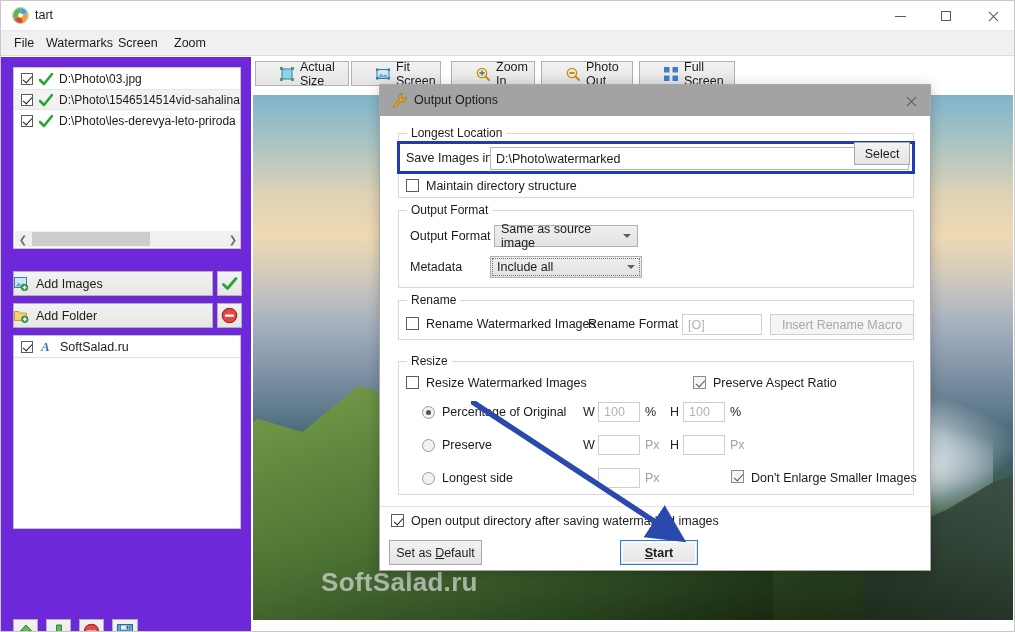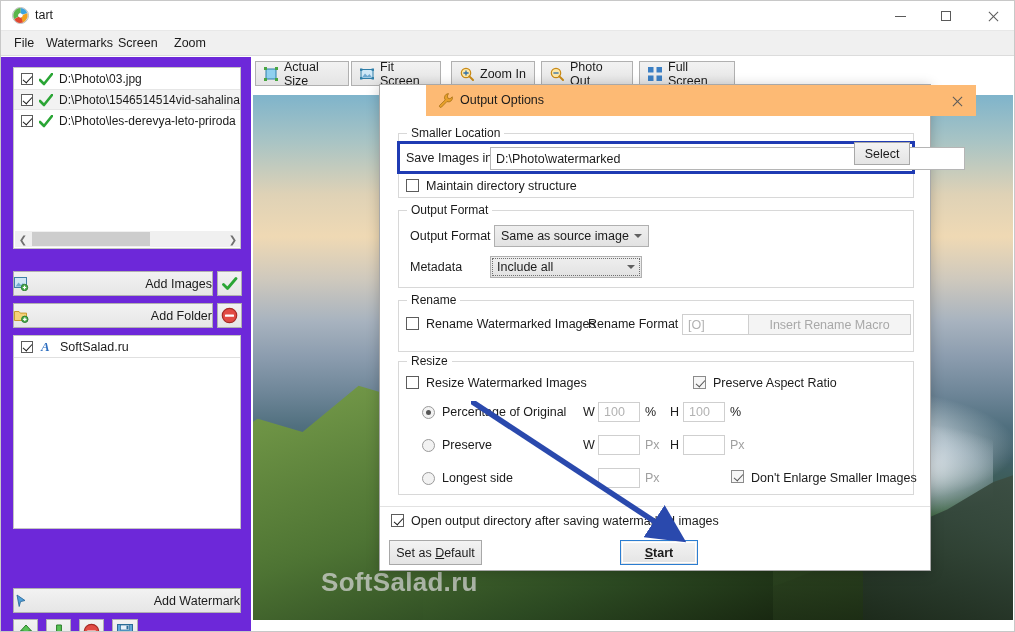--- a/index.html
+++ b/index.html
@@ -103,21 +103,21 @@
   }
   .hs-thumb {
     position: absolute; left: 17px; top: 1px; width: 118px; height: 14px;
     background: #cdcdcd; cursor: default;
   }
 
   .btn {
     background: linear-gradient(#f2f2f2, #e6e6e6);
     border: 1px solid #b0b0b0;
     font-size: 12.5px; color: #1b1b1b;
-    display: flex; align-items: center; justify-content: space-between;
+    display: flex; align-items: center; justify-content: flex-start;
     cursor: default; user-select: none;
   }
   .btn-wide { position: absolute; left: 12px; width: 200px; height: 25px; }
   .sq-btn {
     position: absolute; width: 25px; height: 25px;
     background: linear-gradient(#f2f2f2, #e6e6e6);
     border: 1px solid #b0b0b0;
     display: flex; align-items: center; justify-content: center;
     cursor: default;
   }
@@ -139,21 +139,21 @@
     background: #ffffff;
   }
   .toolbar {
     position: absolute; left: 0; top: 0; width: 765px; height: 34px;
     background: #ffffff;
   }
   .tb-btn {
     position: absolute; top: 4px; height: 25px;
     background: linear-gradient(#f2f2f2, #e4e4e4);
     border: 1px solid #b0b0b0;
-    display: flex; align-items: center; padding: 0 8px;
+    display: flex; align-items: center; padding: 0 24px;
     font-size: 12.5px; color: #1b1b1b; cursor: default; user-select: none;
   }
   .tb-btn .ti { margin-right: 6px; display: inline-flex; }
 
   .photo {
     position: absolute; left: 2px; top: 38px; width: 760px; height: 525px;
     overflow: hidden;
     background:
       linear-gradient(#7fb4cb 0%, #a9c4c4 9%, #dfd2b6 19%, #efd9b4 27%,
                       #cfc9bd 35%, #a8b3bf 43%, #8b9cae 50%, #6d8597 57%,
@@ -196,22 +196,21 @@
 
   
   .dialog {
     position: absolute; left: 378px; top: 83px; width: 552px; height: 487px;
     background: #ffffff;
     border: 1px solid #a8a8a8;
     box-shadow: 0 2px 12px rgba(0,0,0,0.22);
   }
   .dlg-title {
     position: absolute; left: 0; top: 0; width: 550px; height: 31px;
-    background: #fdba74;
-    margin-left: 46px;
+    background: #a3a3a3;
   }
   .dlg-icon { position: absolute; left: 12px; top: 8px; width: 16px; height: 15px; }
   .dlg-title-text {
     position: absolute; left: 34px; top: 8px;
     font-size: 12.5px; color: #1b1b1b;
   }
   .dlg-close {
     position: absolute; right: 6px; top: 4px; width: 28px; height: 24px;
     display: flex; align-items: center; justify-content: center; cursor: default;
   }
@@ -411,28 +410,20 @@
         <span class="cb checked"></span>
         <span style="margin-left:7px;display:inline-flex">
           <svg width="13" height="13" viewBox="0 0 13 13">
             <text x="1" y="11" font-family="Liberation Serif, serif" font-style="italic" font-weight="bold" font-size="13" fill="#2f6fc0">A</text>
           </svg>
         </span>
         <span class="wm-label">SoftSalad.ru</span>
       </div>
     </div>
 
-    <div class="btn" style="position:absolute;left:12px;top:531px;width:228px;height:25px">
-      <span class="btn-ico">
-        <svg width="14" height="14" viewBox="0 0 14 14">
-          <path d="M3 1 L11 6.5 L6.5 7.6 L5.2 12.5 Z" fill="#4f9fd8" stroke="#2c6b9c" stroke-width="0.9" stroke-linejoin="round"></path>
-        </svg>
-      </span>
-      <span>Add Watermark</span>
-    </div>
 
     <div class="sq-btn" style="left:12px; top:562px">
       <svg width="14" height="16" viewBox="0 0 14 16">
         <path d="M7 1 L12.5 7 L9.4 7 L9.4 15 L4.6 15 L4.6 7 L1.5 7 Z" fill="#58c254" stroke="#2b7d2b" stroke-width="1"></path>
       </svg>
     </div>
     <div class="sq-btn" style="left:45px; top:562px">
       <svg width="14" height="16" viewBox="0 0 14 16">
         <path d="M7 15 L12.5 9 L9.4 9 L9.4 1 L4.6 1 L4.6 9 L1.5 9 Z" fill="#58c254" stroke="#2b7d2b" stroke-width="1"></path>
       </svg>
@@ -534,57 +525,57 @@
           <path d="M10.5 0.6 a4 4 0 0 0 -3.3 6.3 L1.6 12.4 a1.3 1.3 0 0 0 1.8 1.8 l5.5 -5.6 a4 4 0 0 0 5.4 -4.8 L12 5.8 l-2.1 -0.6 L9.3 3 Z" fill="#e8a02a" stroke="#9c6a10" stroke-width="0.7" stroke-linejoin="round"></path>
         </svg>
       </span>
       <span class="dlg-title-text">Output Options</span>
       <div class="dlg-close">
         <span class="gl-close"></span>
       </div>
     </div>
 
     <div class="group" style="left:18px; top:48px; width:516px; height:65px">
-      <span class="group-label">Smaller Location</span>
+      <span class="group-label">Longest Location</span>
     </div>
     <div class="hl-box" style="left:17px; top:56px; width:518px; height:33px"></div>
     <span class="lbl" style="left:26px; top:66px">Save Images in</span>
-    <div class="tinput" style="left:110px; top:62px; width:475px; height:23px">
+    <div class="tinput" style="left:110px; top:62px; width:419px; height:23px">
       <span>D:\Photo\watermarked</span>
     </div>
     <div class="dbtn" style="left:474px; top:57px; width:56px; height:23px">
       <span>Select</span>
     </div>
     <span class="chk" style="left:26px; top:94px"></span>
     <span class="lbl" style="left:46px; top:94px">Maintain directory structure</span>
 
     <div class="group" style="left:18px; top:125px; width:516px; height:78px">
       <span class="group-label">Output Format</span>
     </div>
     <span class="lbl" style="left:30px; top:144px">Output Format</span>
-    <div class="combo" style="left:114px; top:140px; width:155px">
+    <div class="combo" style="left:114px; top:140px; width:144px">
       <span>Same as source image</span>
       <span class="caret"></span>
     </div>
     <span class="lbl" style="left:30px; top:175px">Metadata</span>
     <div class="combo focused" style="left:110px; top:171px; width:152px">
       <span>Include all</span>
       <span class="caret"></span>
     </div>
 
-    <div class="group" style="left:18px; top:215px; width:516px; height:52px">
+    <div class="group" style="left:18px; top:215px; width:516px; height:40px">
       <span class="group-label">Rename</span>
     </div>
     <span class="chk" style="left:26px; top:232px"></span>
     <span class="lbl" style="left:46px; top:232px">Rename Watermarked Images</span>
     <span class="lbl" style="left:208px; top:232px">Rename Format</span>
     <div class="tinput dis" style="left:302px; top:229px; width:80px; height:21px">
       <span>[O]</span>
     </div>
-    <div class="dbtn dis" style="left:368px; top:229px; width:163px; height:21px">
+    <div class="dbtn dis" style="left:390px; top:229px; width:144px; height:21px">
       <span>Insert Rename Macro</span>
     </div>
 
     <div class="group" style="left:18px; top:276px; width:516px; height:134px">
       <span class="group-label">Resize</span>
     </div>
     <span class="chk" style="left:26px; top:291px"></span>
     <span class="lbl" style="left:46px; top:291px">Resize Watermarked Images</span>
     <span class="chk gray checked" style="left:313px; top:291px"></span>
     <span class="lbl" style="left:333px; top:291px">Preserve Aspect Ratio</span>

